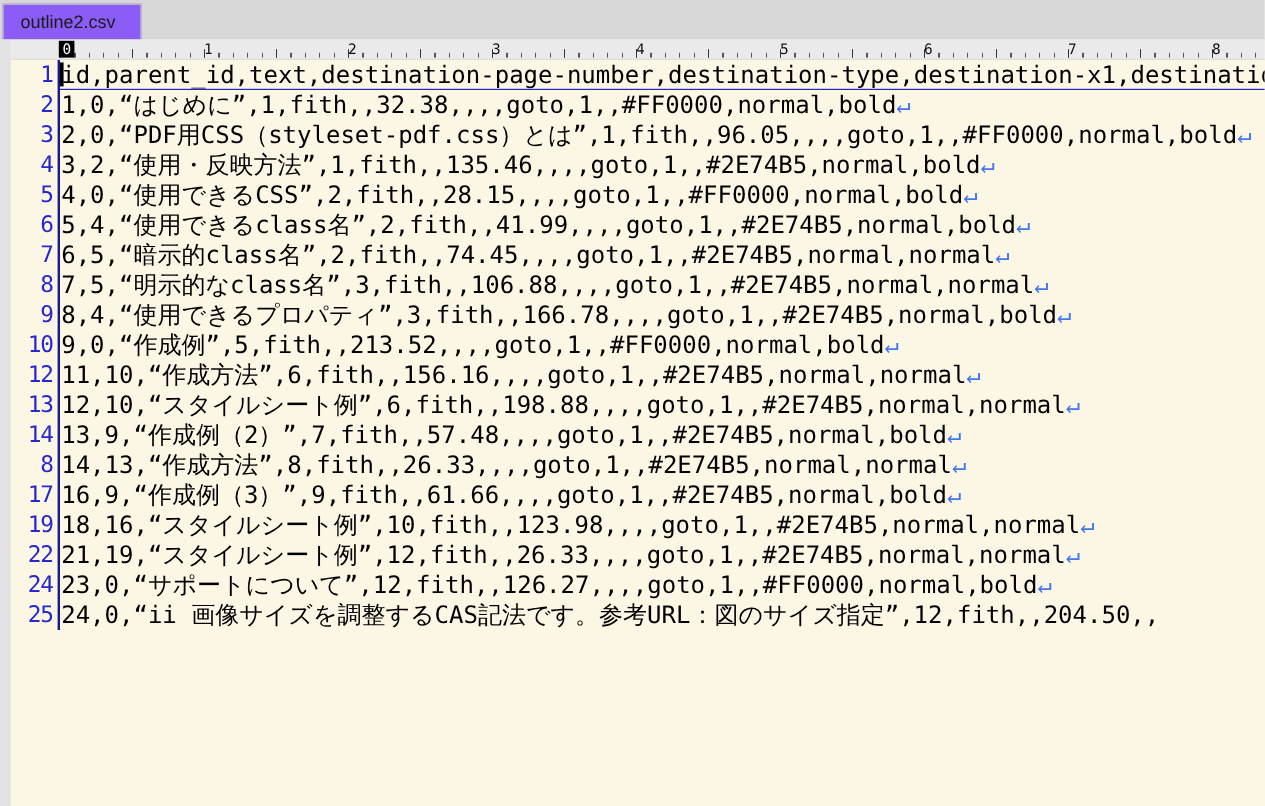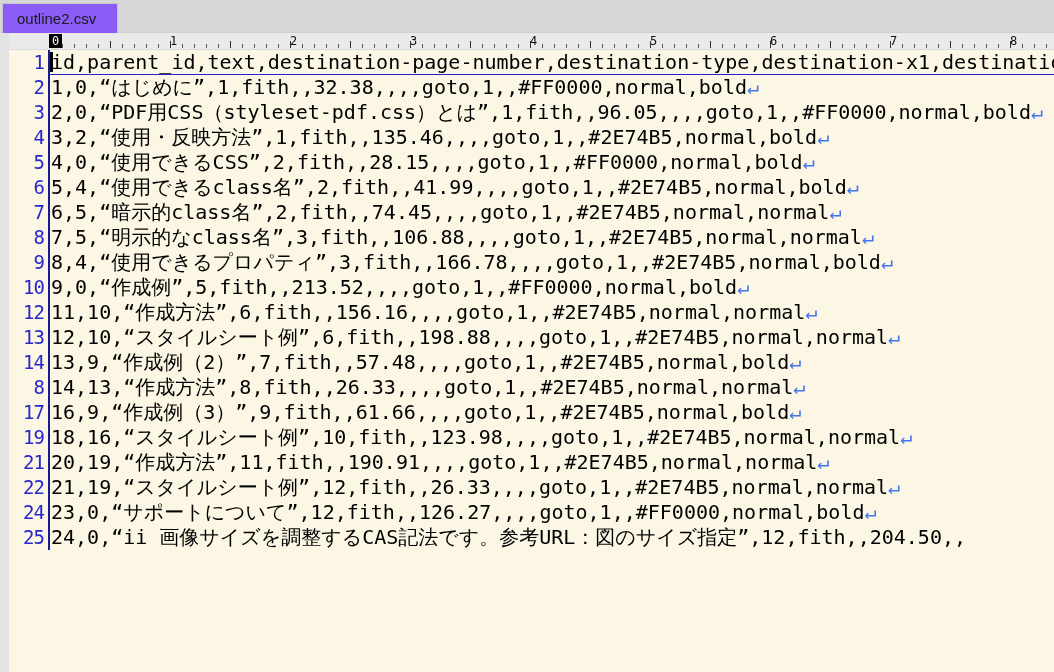--- a/index.html
+++ b/index.html
@@ -144,25 +144,20 @@
     <span class="lnum">17</span>
     <span class="gutter-sep"></span>
     <span class="ltext"><span class="txt">16,9,“作成例（3）”,9,fith,,61.66,,,,goto,1,,#2E74B5,normal,bold</span><span class="eol">↵</span></span>
   </div>
       <div class="line has-eol">
     <span class="lnum">19</span>
     <span class="gutter-sep"></span>
     <span class="ltext"><span class="txt">18,16,“スタイルシート例”,10,fith,,123.98,,,,goto,1,,#2E74B5,normal,normal</span><span class="eol">↵</span></span>
   </div>
       <div class="line has-eol">
-    <span class="lnum">21</span>
-    <span class="gutter-sep"></span>
-    <span class="ltext"><span class="txt">20,19,“作成方法”,11,fith,,190.91,,,,goto,1,,#2E74B5,normal,normal</span><span class="eol">↵</span></span>
-  </div>
-      <div class="line has-eol">
     <span class="lnum">22</span>
     <span class="gutter-sep"></span>
     <span class="ltext"><span class="txt">21,19,“スタイルシート例”,12,fith,,26.33,,,,goto,1,,#2E74B5,normal,normal</span><span class="eol">↵</span></span>
   </div>
       <div class="line has-eol">
     <span class="lnum">24</span>
     <span class="gutter-sep"></span>
     <span class="ltext"><span class="txt">23,0,“サポートについて”,12,fith,,126.27,,,,goto,1,,#FF0000,normal,bold</span><span class="eol">↵</span></span>
   </div>
       <div class="line">

